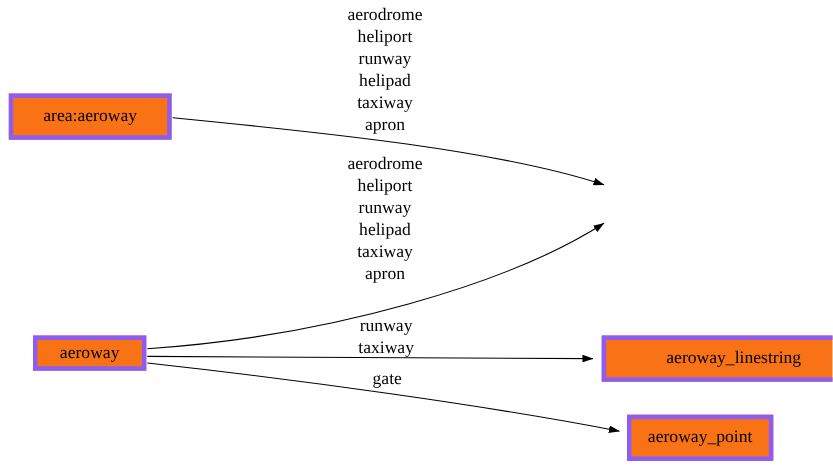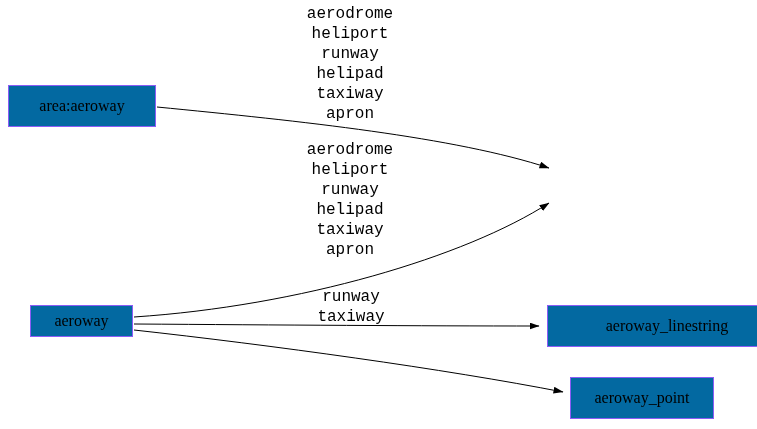--- a/index.html
+++ b/index.html
@@ -25,40 +25,39 @@
     height: 429px;
   }
   .edges-svg path.edge {
     fill: none;
     stroke: #000000;
     stroke-width: 1;
   }
   .node {
     position: absolute;
     box-sizing: border-box;
-    border: 1px solid #8b5cf6;
-    background: #0369a1;
+    border: 4px solid #8b5cf6;
+    background: #f97316;
     display: flex;
     align-items: center;
     justify-content: center;
     white-space: nowrap;
   }
   .edge-label {
     position: absolute;
     text-align: center;
     white-space: pre-line;
     line-height: 20px;
-    font-family: Liberation Mono, monospace;
   }
   
   #node-area-aeroway     { left: 8px;   top: 85px;  width: 148px; height: 42px; }
   #node-aeroway          { left: 30px;  top: 305px; width: 103px; height: 32px; }
   #node-aeroway-polygon  { left: 557px; top: 160px; width: 186px; height: 43px; }
   #node-aeroway-linestring { left: 547px; top: 305px; width: 240px; height: 42px; }
-  #node-aeroway-point    { left: 570px; top: 377px; width: 144px; height: 42px; }
+  #node-aeroway-point    { left: 570px; top: 377px; width: 133px; height: 42px; }
   
   #edge-label-0 { left: 280px; top: 4px;   width: 140px; }
   #edge-label-1 { left: 280px; top: 140px; width: 140px; }
   #edge-label-2 { left: 281px; top: 287px; width: 140px; }
   #edge-label-3 { left: 282px; top: 335px; width: 140px; }
 </style>
 </head>
 <body>
 
 <div class="diagram">
@@ -94,14 +93,15 @@
   <div class="edge-label" id="edge-label-1">aerodrome
 heliport
 runway
 helipad
 taxiway
 apron</div>
 
   <div class="edge-label" id="edge-label-2">runway
 taxiway</div>
 
+  <div class="edge-label" id="edge-label-3">gate</div>
 
 </div>
 
 </body></html>

